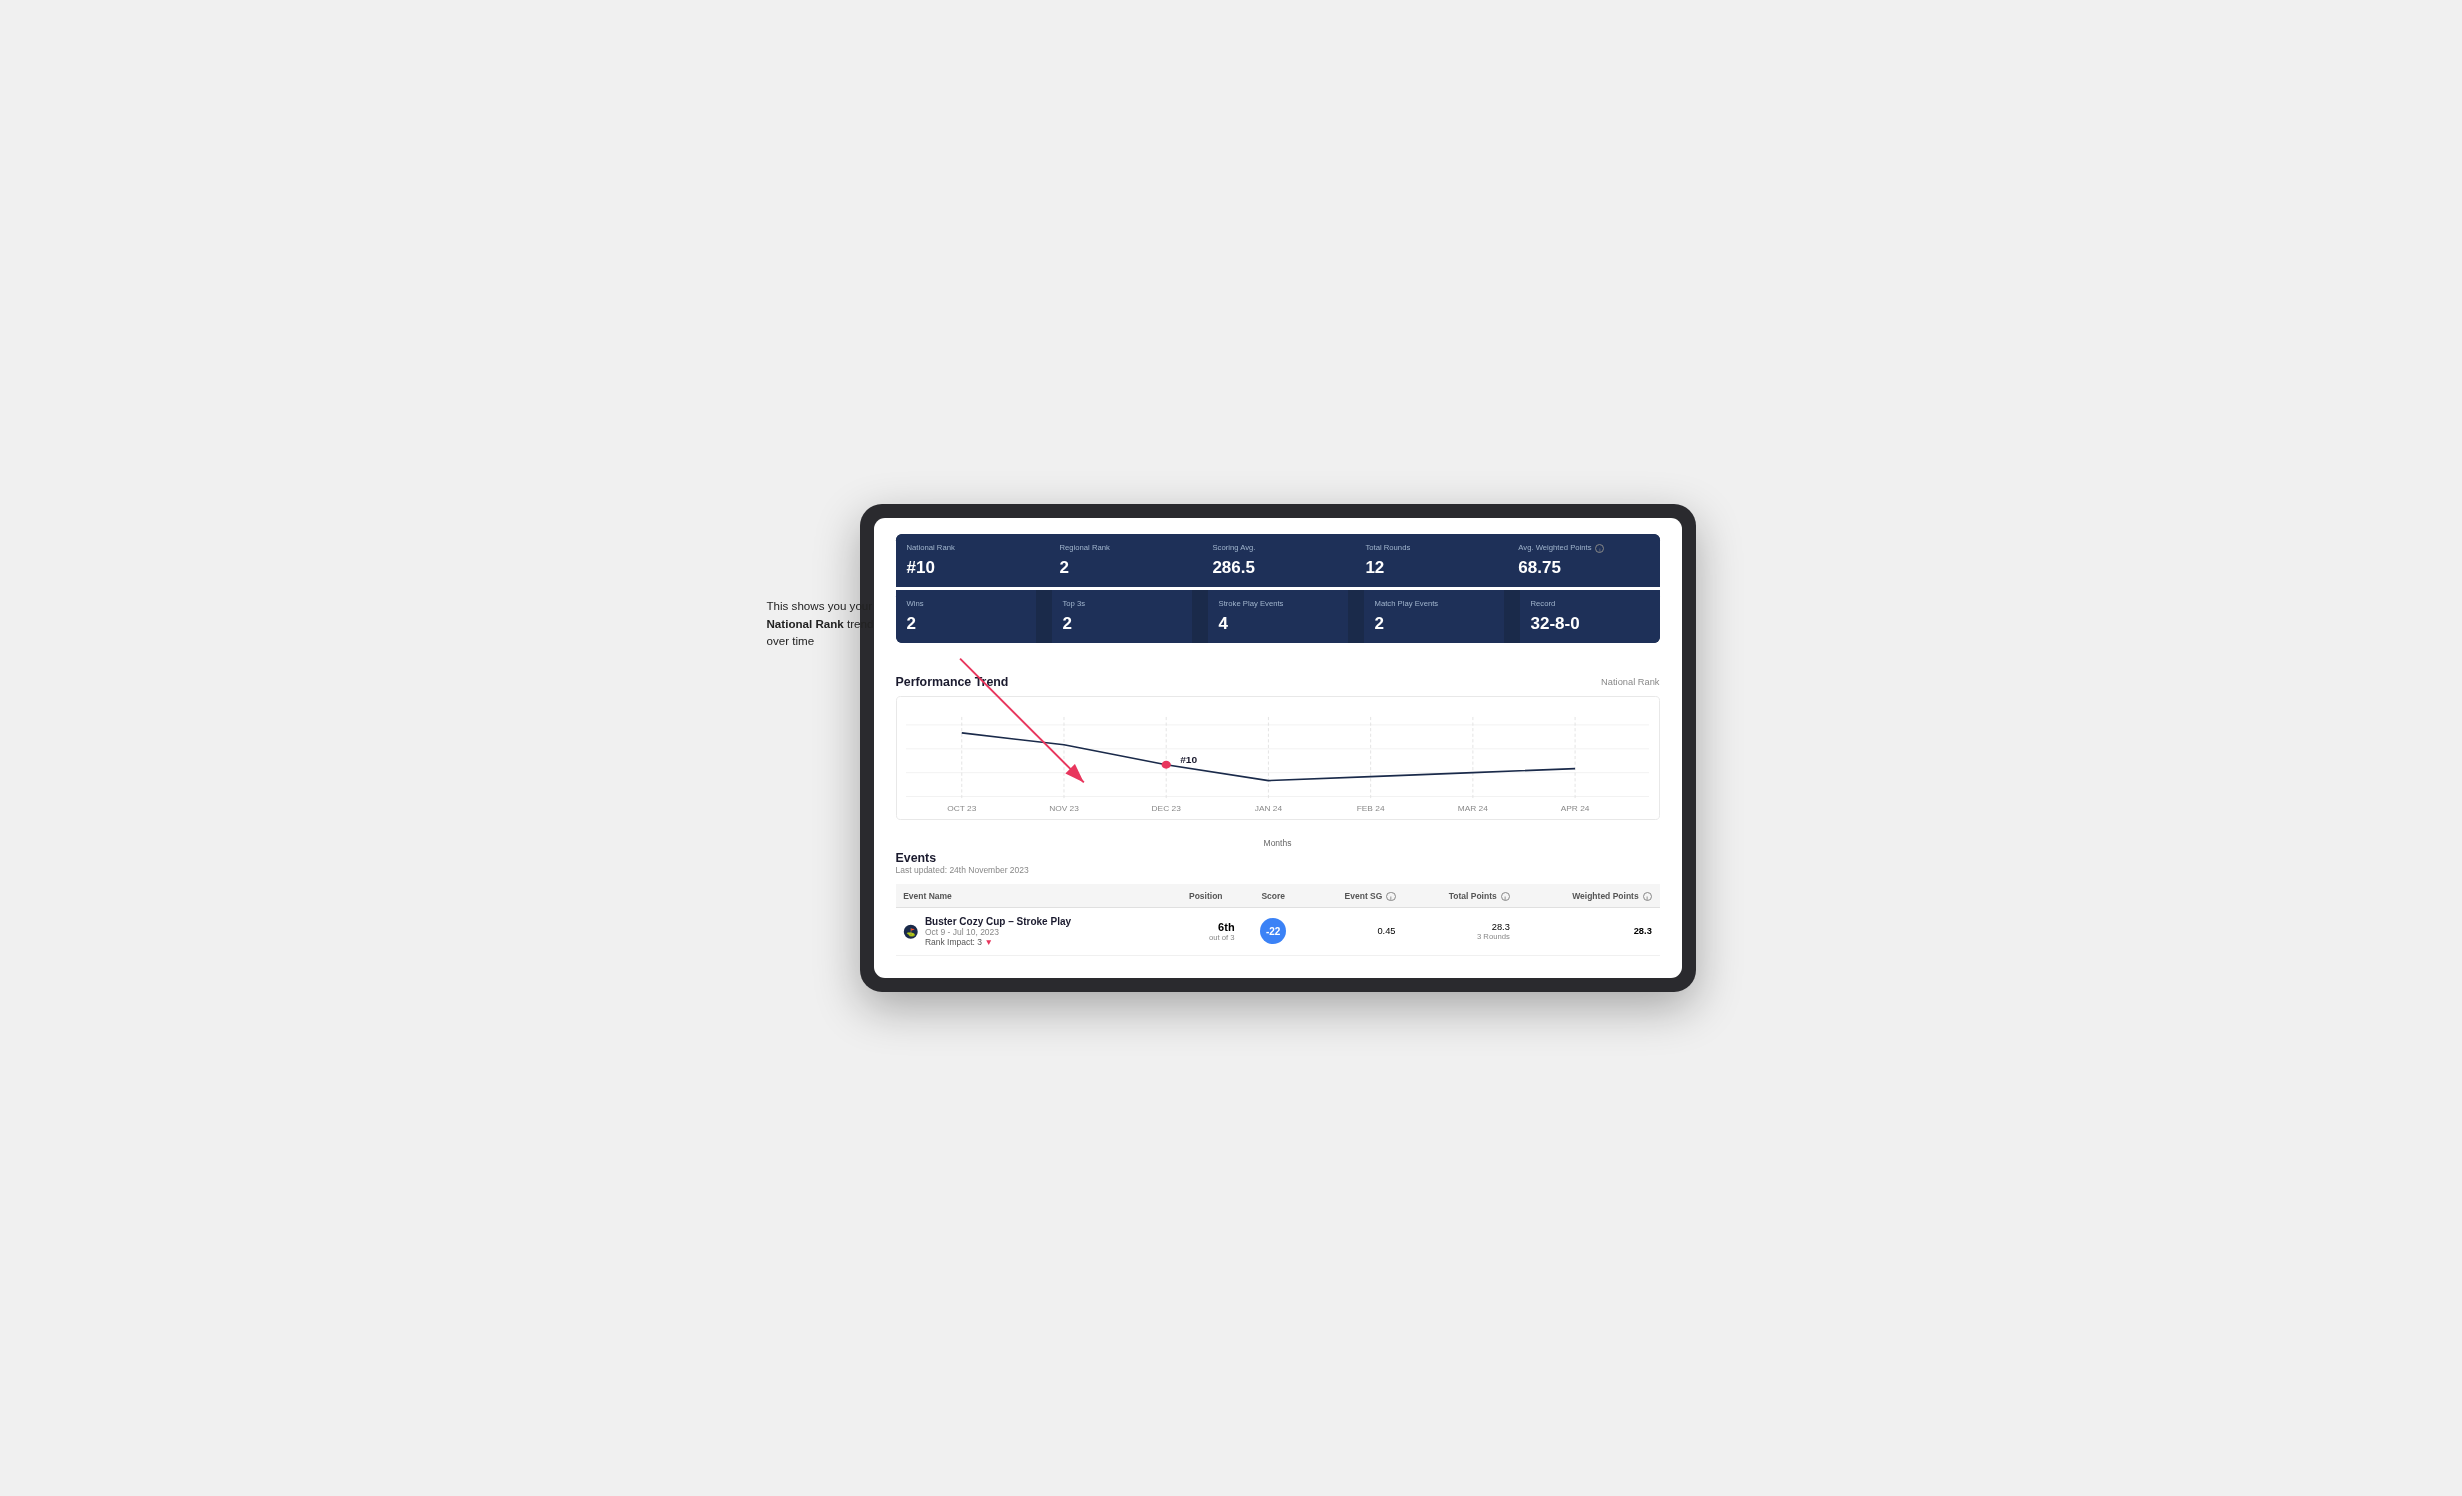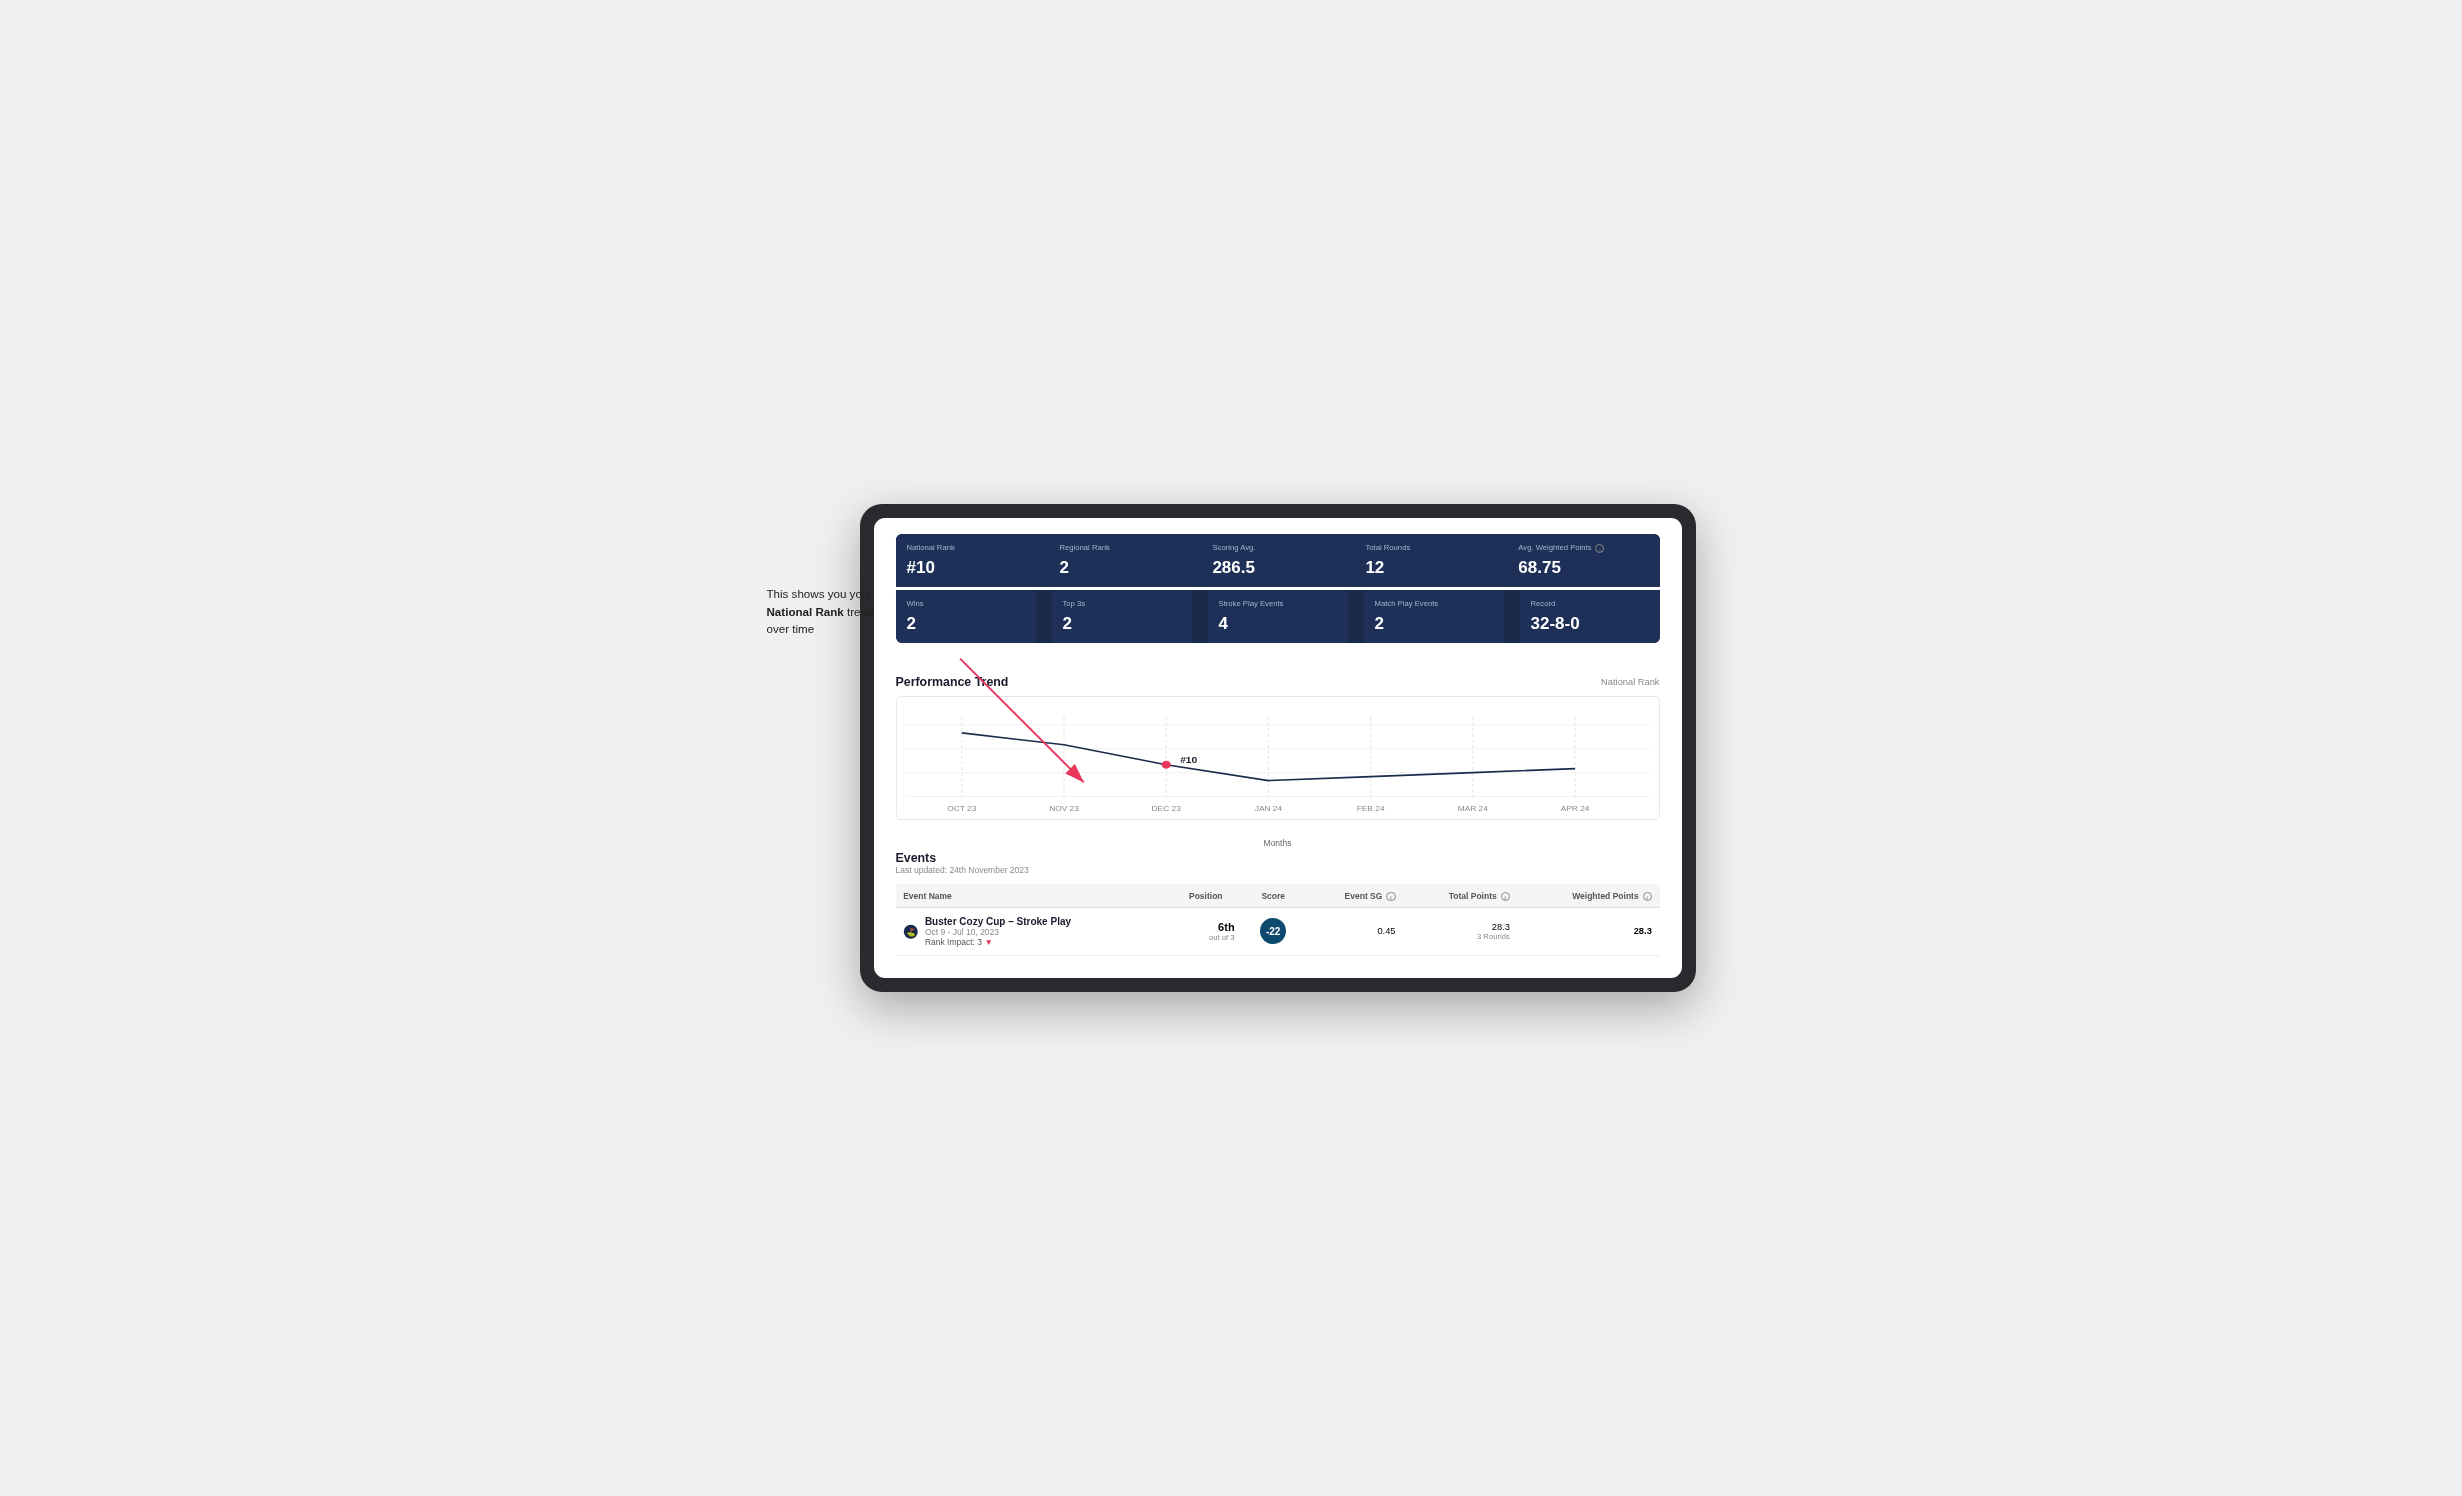--- a/index.html
+++ b/index.html
@@ -15,21 +15,21 @@
 
     .page-wrapper {
       position: relative;
       width: 100%;
       max-width: 929px;
     }
 
     .annotation-text {
       position: absolute;
       left: 0;
-      top: 81px;
+      top: 93px;
       font-size: 11.6px;
       color: #222;
       line-height: 1.5;
       max-width: 124px;
       z-index: 10;
     }
 
     .annotation-text strong {
       font-weight: 700;
     }
@@ -222,21 +222,21 @@
       font-weight: 700;
       font-size: 11px;
     }
 
     .position-sub {
       font-size: 7.7px;
       color: #888;
     }
 
     .score-badge {
-      background: #0c4a6e;
+      background: #3b82f6;
       color: #fff;
       border-radius: 50%;
       width: 26px;
       height: 26px;
       display: flex;
       align-items: center;
       justify-content: center;
       font-weight: 700;
       font-size: 10px;
       margin: 0 auto;

